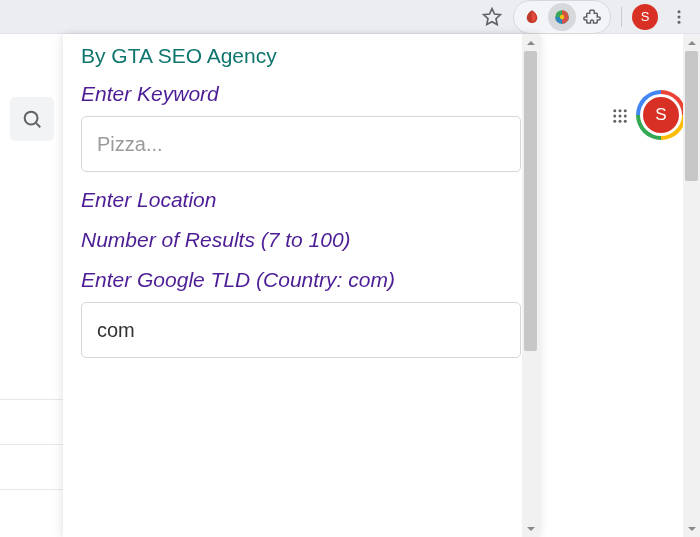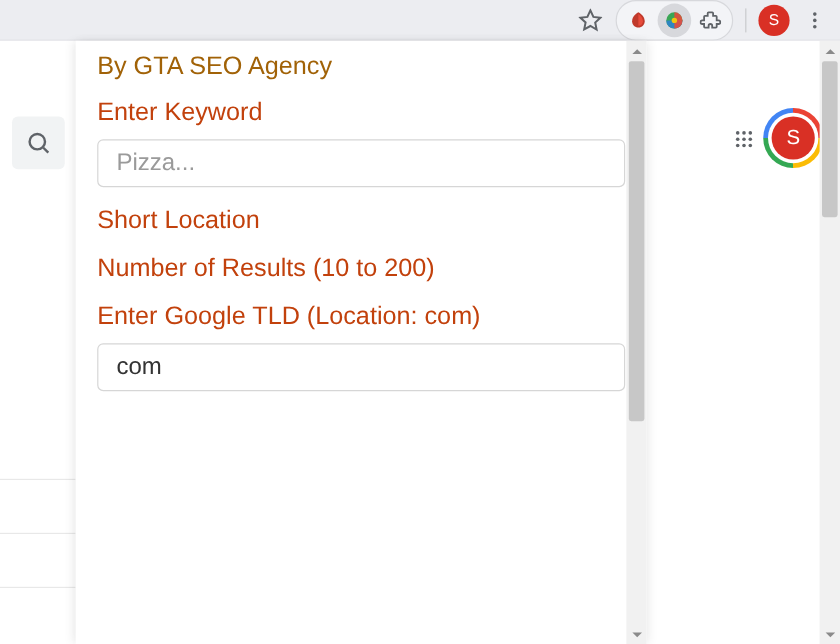--- a/index.html
+++ b/index.html
@@ -112,33 +112,34 @@
     width:476px;
     height:503px;
     background:#ffffff;
     box-shadow: -3px 0 8px rgba(0,0,0,0.07), 3px 0 8px rgba(0,0,0,0.07);
     overflow:hidden;
   }
   .popup-content {
     padding: 10px 18px 0 18px;
   }
   .byline {
-    color:#a16207;
+    color:#0f766e;
     font-size:21px;
     margin-bottom:14px;
   }
   .field-label {
     font-size:21px;
-    color:#c2410c;
+    color:#4c1d95;
     margin-bottom:10px;
+    font-style:italic;
   }
   .field-group { margin-bottom:16px; }
   .input {
     width:100%;
-    height:40px;
+    height:56px;
     border:1px solid #d6d6d6;
     border-radius:5px;
     padding: 0 15px;
     font-size:20px;
     color:#333;
     background:#fff;
     outline:none;
   }
   .input::placeholder { color:#9a9a9a; }
   .input.focused {
@@ -250,32 +251,32 @@
   <div class="popup">
     <div class="popup-content">
       <div class="byline">By GTA SEO Agency</div>
 
       <div class="field-group">
         <div class="field-label">Enter Keyword</div>
         <input class="input" type="text" placeholder="Pizza..." style="">
       </div>
 
       <div class="field-group">
-        <div class="field-label">Short Location</div>
-      </div>
-
-      <div class="field-group">
-        <div class="field-label">Number of Results (10 to 200)</div>
-      </div>
-
-      <div class="field-group">
-      </div>
-
-      <div class="field-group">
-        <div class="field-label">Enter Google TLD (Location: com)</div>
+        <div class="field-label">Enter Location</div>
+      </div>
+
+      <div class="field-group">
+        <div class="field-label">Number of Results (7 to 100)</div>
+      </div>
+
+      <div class="field-group">
+      </div>
+
+      <div class="field-group">
+        <div class="field-label">Enter Google TLD (Country: com)</div>
         <input class="input" type="text" value="com" style="">
       </div>
     </div>
 
     <div class="popup-scroll">
       <div class="arrow">
           <svg viewBox="0 0 10 10">
             <path d="M1 7l4-4 4 4z"></path>
           </svg>
         </div>

